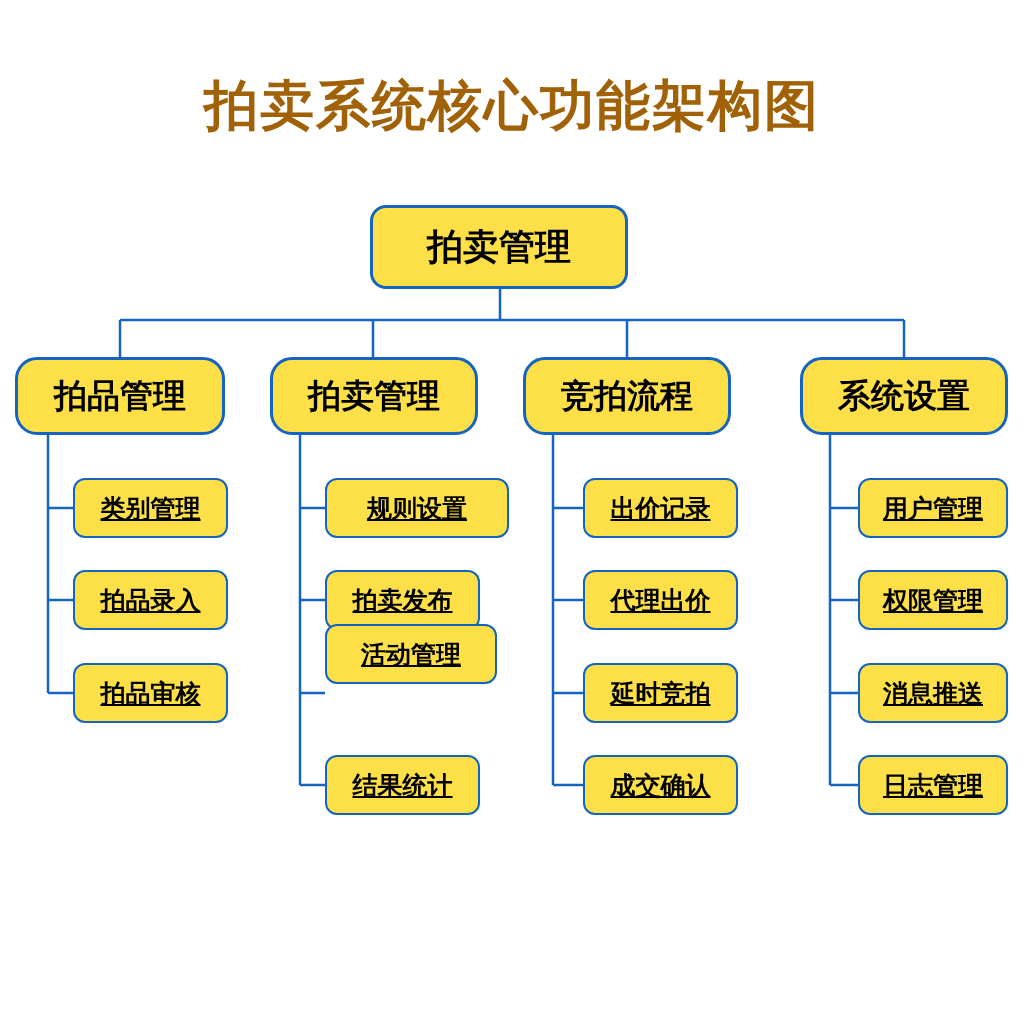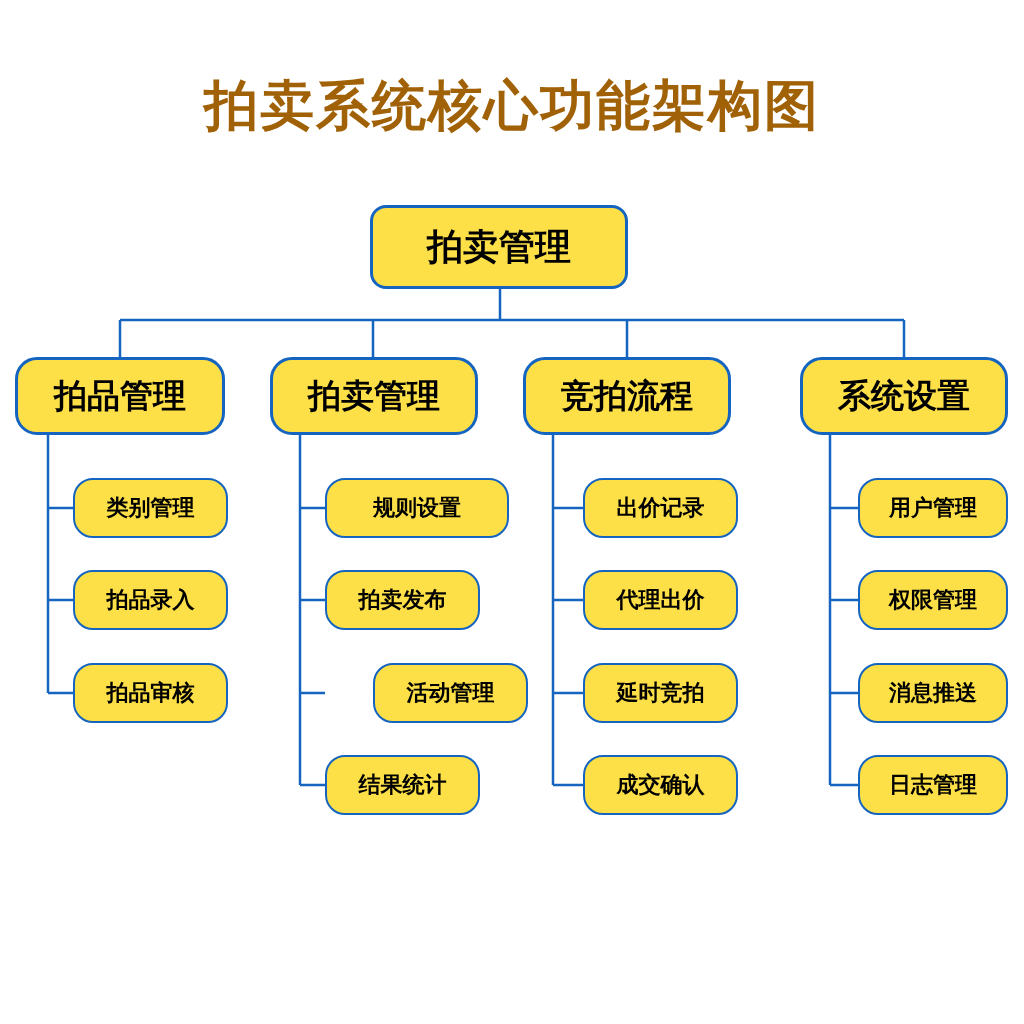--- a/index.html
+++ b/index.html
@@ -11,21 +11,21 @@
     position:absolute;left:0;right:0;top:70px;margin:0;
     text-align:center;font-size:54px;font-weight:bold;letter-spacing:2px;color:#a16207;
   }
   svg.connectors{position:absolute;left:0;top:0;}
   .node{
     position:absolute;display:flex;align-items:center;justify-content:center;
     background:#fde047;border:3px solid #1565c0;box-sizing:border-box;
   }
   .node.root{border-radius:16px;font-size:36px;font-weight:bold;}
   .node.branch{border-radius:22px;font-size:33px;font-weight:bold;}
-  .node.leaf{border-radius:20px;border-width:2px;font-size:22px;font-weight:600;}
+  .node.leaf{border-radius:12px;border-width:2px;font-size:25px;font-weight:600;text-decoration:underline;}
 </style>
 </head>
 <body>
 
 <div class="canvas">
 
   <h1 class="title">拍卖系统核心功能架构图</h1>
 
   <svg class="connectors" width="1024" height="1024" viewBox="0 0 1024 1024" fill="none" stroke="#1565c0" stroke-width="2.5">
     <path d="M500 288 V320 M120 320 H904 M120 320 V357 M373 320 V357 M627 320 V357 M904 320 V357"></path>
@@ -61,21 +61,21 @@
   <div class="node leaf" style="left:73px;top:663px;width:155px;height:60px;">
     <span>拍品审核</span>
   </div>
 
   <div class="node leaf" style="left:325px;top:478px;width:184px;height:60px;">
     <span>规则设置</span>
   </div>
   <div class="node leaf" style="left:325px;top:570px;width:155px;height:60px;">
     <span>拍卖发布</span>
   </div>
-  <div class="node leaf" style="left:325px;top:663px;width:155px;height:60px;margin-left:48px;">
+  <div class="node leaf" style="left:325px;top:624px;width:172px;height:60px;">
     <span>活动管理</span>
   </div>
   <div class="node leaf" style="left:325px;top:755px;width:155px;height:60px;">
     <span>结果统计</span>
   </div>
 
   <div class="node leaf" style="left:583px;top:570px;width:155px;height:60px;">
     <span>代理出价</span>
   </div>
   <div class="node leaf" style="left:583px;top:478px;width:155px;height:60px;">

